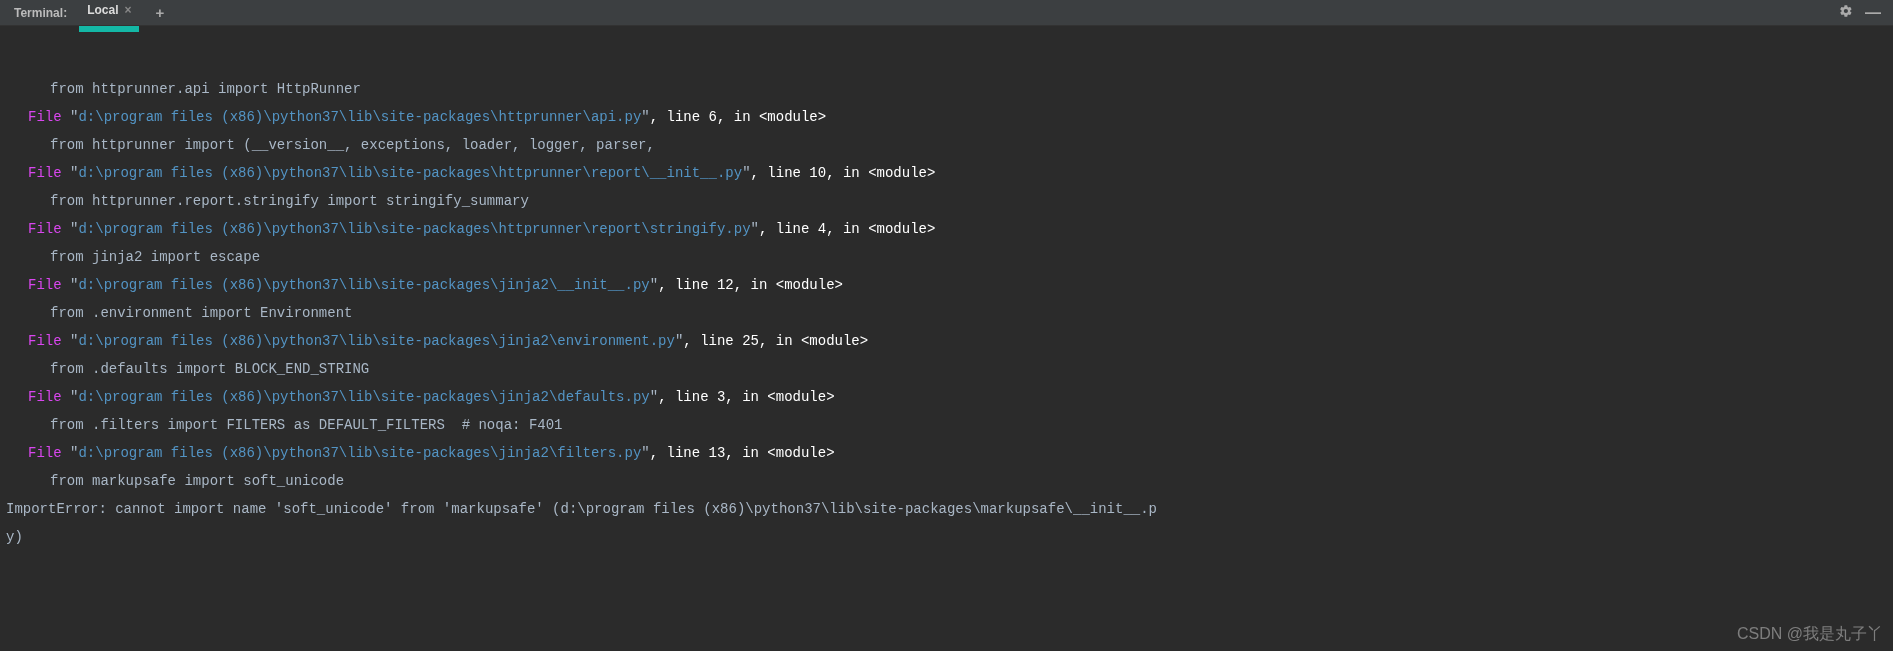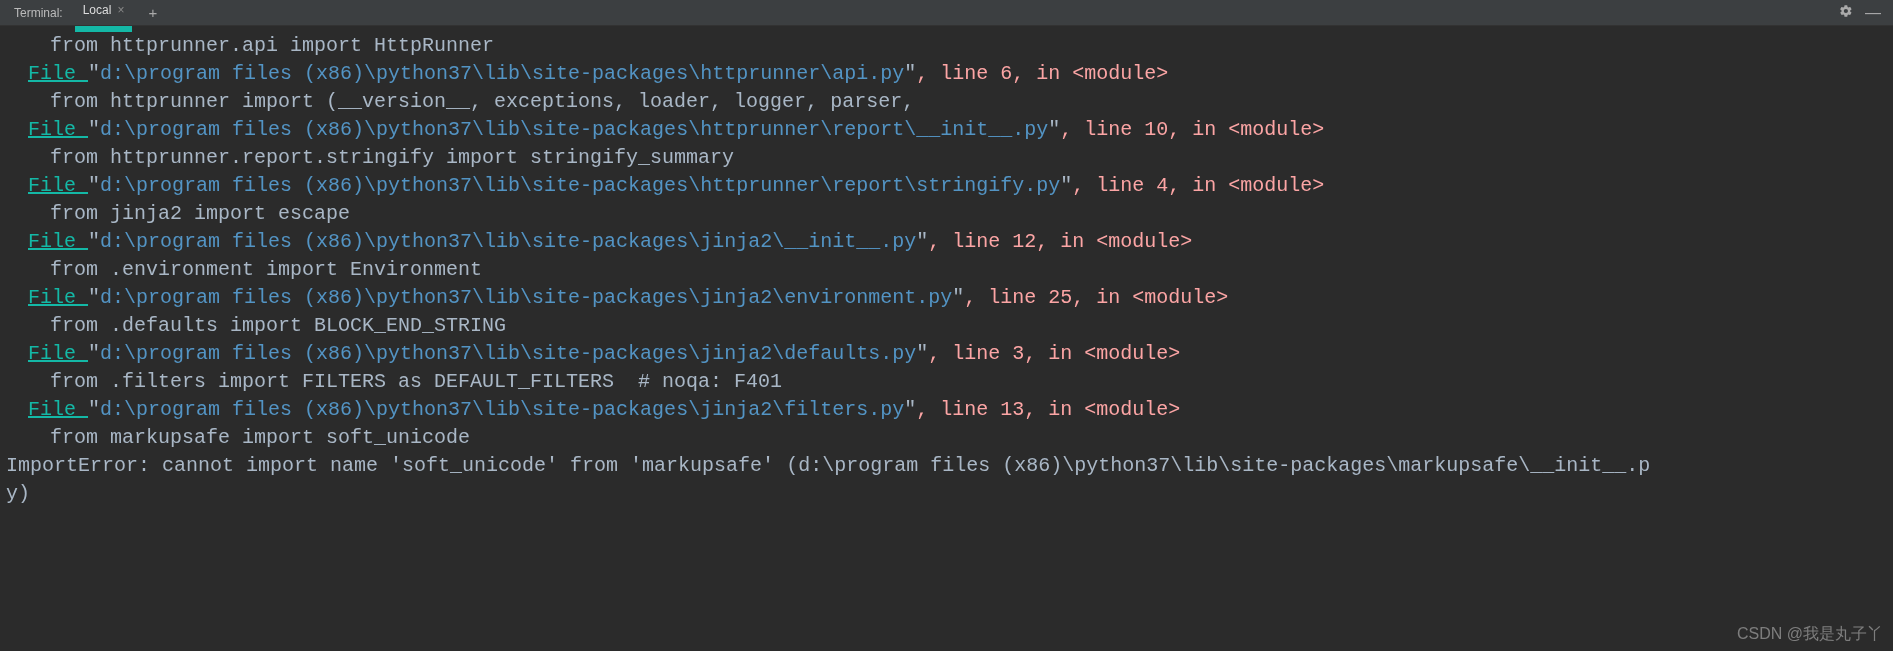--- a/index.html
+++ b/index.html
@@ -1,32 +1,32 @@
 <!DOCTYPE html>
 <html><head>
 <meta charset="utf-8">
 <style>
   * { margin:0; padding:0; box-sizing:border-box; }
   body { background:#2b2b2b; width:1893px; height:651px; font-family:"Segoe UI",Arial,sans-serif; overflow:hidden; color:#bbbbbb; }
-  .panel-header { height:26px; background:#3c3f41; border-bottom:1px solid #323232; display:flex; align-items:center; padding:0 6px; font-size:12px; }
+  .panel-header { height:26px; background:#3c3f41; border-bottom:1px solid #323232; display:flex; align-items:center; padding:0 6px; font-size:12px;font-weight:bold; }
   .term-label { color:#bbbbbb; padding:0 8px; }
   .tab { display:flex; align-items:center; height:38px; padding:0 8px; border-bottom:6px solid #14b8a6; color:#dcdcdc; margin-left:4px; }
   .tab .close-x { margin-left:6px; color:#888; font-size:12px; }
   .add-tab { margin-left:10px; color:#aaaaaa; font-size:15px; padding:0 6px; }
   .spacer { flex:1; }
   .gear, .minimize { color:#aaaaaa; padding:0 6px; font-size:14px; }
   .minimize { font-size:16px; line-height:14px; }
-  .terminal { padding:6px 6px 6px 6px; font-family:"Consolas","Courier New",monospace; font-size:20px; line-height:28px; color:#a9b7c6; white-space:pre; }
+  .terminal { padding:6px 6px 6px 6px; font-family:"Consolas","Courier New",monospace; font-size:14px; line-height:28px; color:#a9b7c6; white-space:pre;margin-top:43px; }
   .line { height:28px; }
   .ind1 { padding-left:22px; }
   .ind2 { padding-left:44px; }
-  .file-kw { color:#14b8a6;text-decoration:underline; }
+  .file-kw { color:#d946ef; }
   .q { color:#a9b7c6; }
   .link { color:#5394c4; }
-  .gray { color:#fca5a5; }
+  .gray { color:#ffffff; }
   .watermark { position:absolute; right:10px; bottom:6px; font-size:16px; color:#c0c0c0; opacity:.55; font-family:Arial,sans-serif; }
 </style>
 </head>
 <body>
 
 <div class="panel-header">
   <span class="term-label">Terminal:</span>
   <div class="tab">
     <span>Local</span>
     <span class="close-x">×</span>

